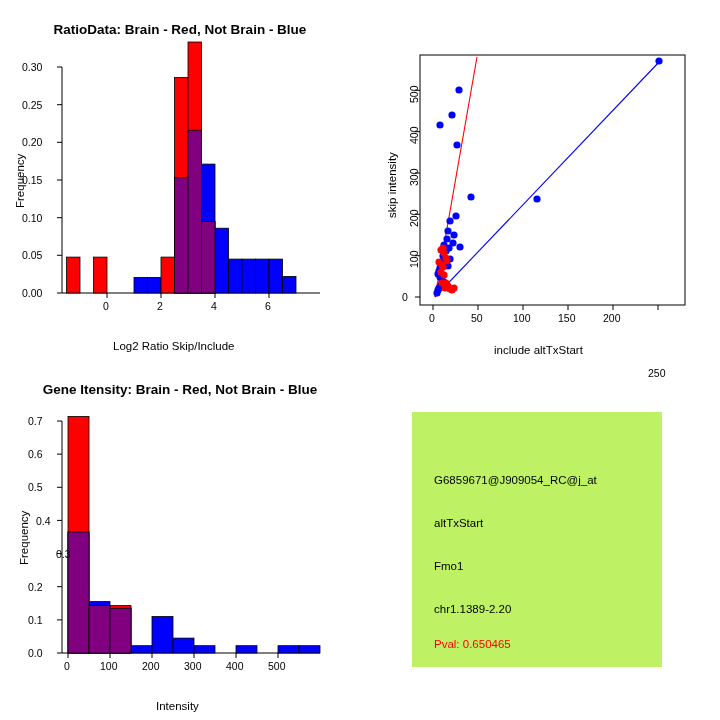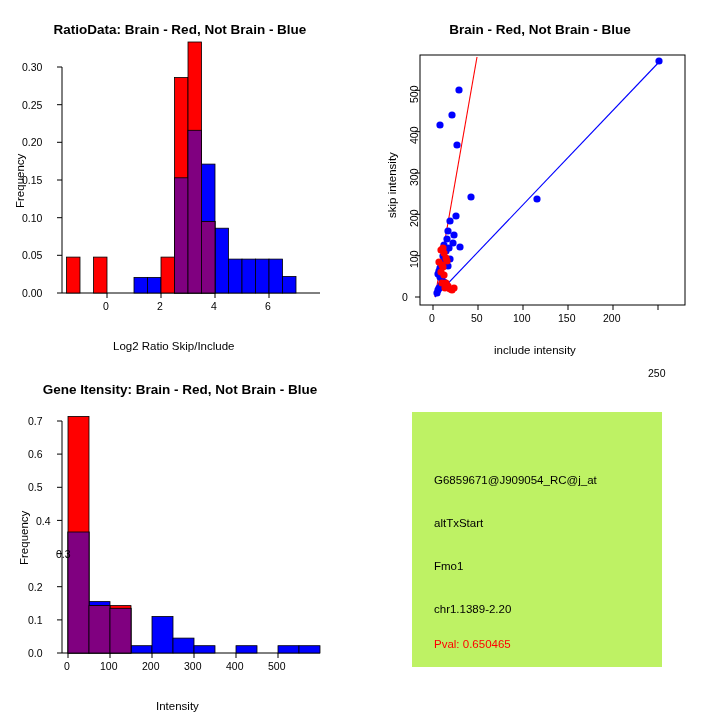--- a/index.html
+++ b/index.html
@@ -87,21 +87,20 @@
     <div class="tick" style="position:absolute;left:103px;top:300px;">0</div>
     <div class="tick" style="position:absolute;left:157px;top:300px;">2</div>
     <div class="tick" style="position:absolute;left:211px;top:300px;">4</div>
     <div class="tick" style="position:absolute;left:265px;top:300px;">6</div>
 
     <div class="axlab" style="position:absolute;left:113px;top:340px;">Log2 Ratio Skip/Include</div>
     <div class="axlab vert" style="position:absolute;left:14px;top:208px;transform:rotate(-90deg);">Frequency</div>
   </div>
 
   <div class="panel" style="left:360px;top:0;width:360px;height:360px;">
-    <div class="title" style="position:absolute;left:0;top:22px;width:360px;">Brain - Red, Not Brain - Blue</div>
     <svg width="360" height="360" viewBox="0 0 360 360">
       <rect x="60" y="55" width="265" height="250" fill="none" stroke="#000" stroke-width="1"></rect>
 
       <g stroke="#000" stroke-width="1">
         <line x1="55" y1="297" x2="60" y2="297"></line>
         <line x1="55" y1="255.7" x2="60" y2="255.7"></line>
         <line x1="55" y1="214.3" x2="60" y2="214.3"></line>
         <line x1="55" y1="173" x2="60" y2="173"></line>
         <line x1="55" y1="131.7" x2="60" y2="131.7"></line>
         <line x1="55" y1="90.3" x2="60" y2="90.3"></line>
@@ -184,21 +183,21 @@
     <div class="tick vert" style="position:absolute;left:48px;top:144px;transform:rotate(-90deg);">400</div>
     <div class="tick vert" style="position:absolute;left:48px;top:103px;transform:rotate(-90deg);">500</div>
 
     <div class="tick" style="position:absolute;left:69px;top:312px;">0</div>
     <div class="tick" style="position:absolute;left:111px;top:312px;">50</div>
     <div class="tick" style="position:absolute;left:153px;top:312px;">100</div>
     <div class="tick" style="position:absolute;left:198px;top:312px;">150</div>
     <div class="tick" style="position:absolute;left:243px;top:312px;">200</div>
     <div class="tick" style="position:absolute;left:288px;top:332px;margin-top:35px;">250</div>
 
-    <div class="axlab" style="position:absolute;left:134px;top:344px;">include intensity</div>
+    <div class="axlab" style="position:absolute;left:134px;top:344px;">include altTxStart</div>
     <div class="axlab vert" style="position:absolute;left:26px;top:218px;transform:rotate(-90deg);">skip intensity</div>
   </div>
 
   <div class="panel" style="left:0;top:360px;width:360px;height:360px;text-decoration:underline;">
     <div class="title" style="position:absolute;left:10px;top:22px;width:340px;text-align:center;">Gene Itensity: Brain - Red, Not Brain - Blue</div>
     <svg width="360" height="360" viewBox="0 0 360 360">
       <g stroke="#000" stroke-width="1" fill="none">
         <line x1="62" y1="293" x2="62" y2="61"></line>
         <line x1="62" y1="293" x2="320" y2="293"></line>
       </g>

